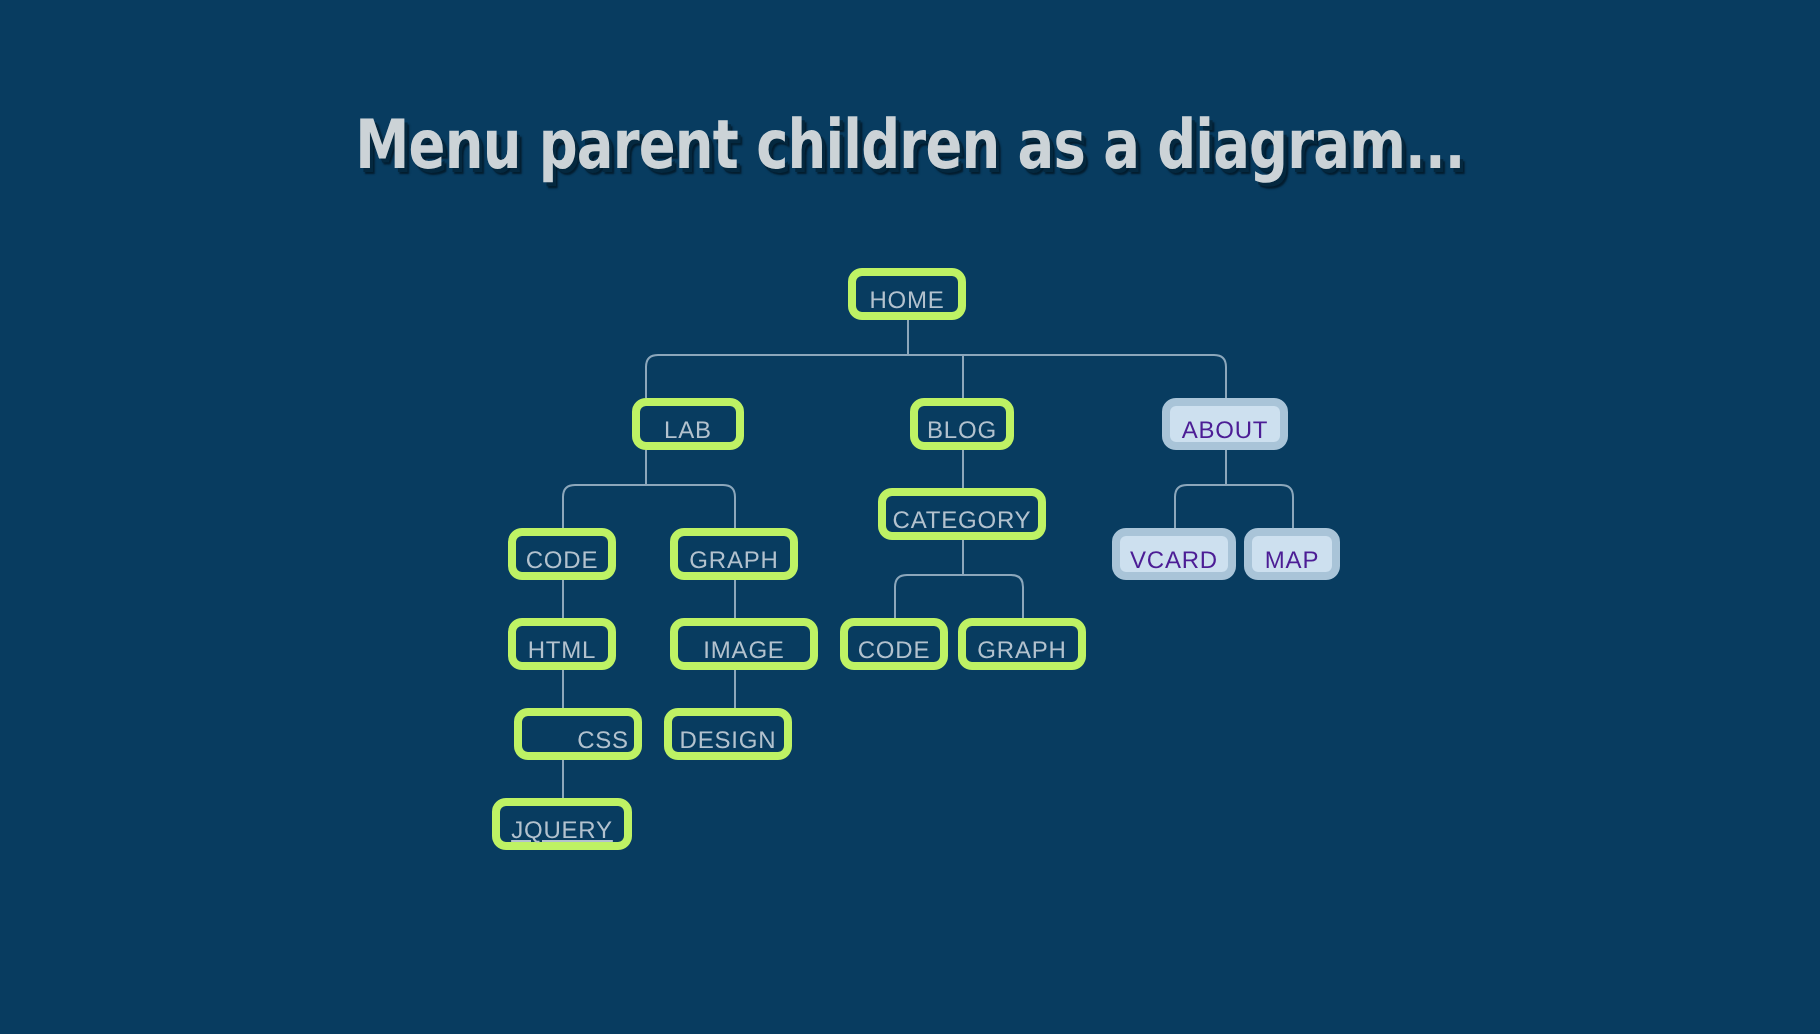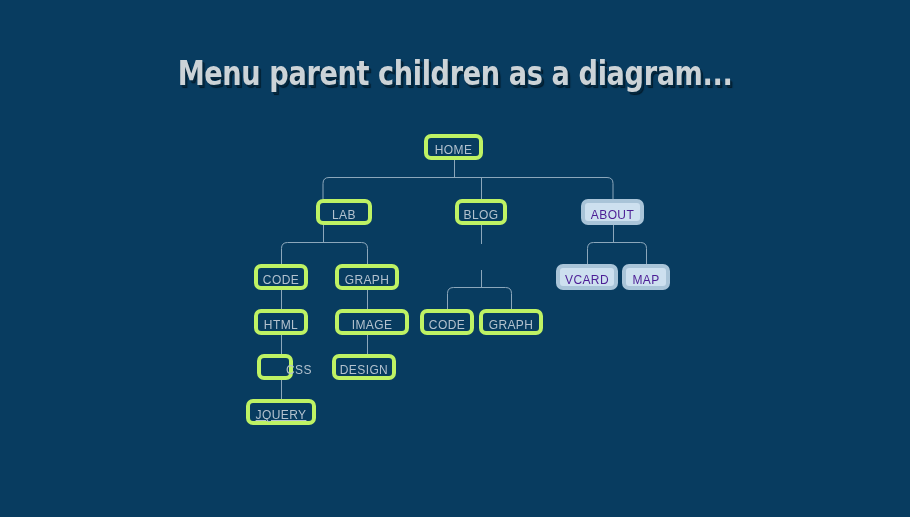--- a/index.html
+++ b/index.html
@@ -103,20 +103,21 @@
     </svg>
 
 <div class="node" style="left: 424px; top: 134px; width: 59px;"><span>HOME</span></div>
     <div class="node" style="left: 316px; top: 199px; width: 56px;"><span>LAB</span></div>
     <div class="node" style="left: 455px; top: 199px; width: 52px;"><span>BLOG</span></div>
     <div class="node filled" style="left: 581px; top: 199px; width: 63px;"><span>ABOUT</span></div>
     <div class="node" style="left: 254px; top: 264px; width: 54px;"><span>CODE</span></div>
     <div class="node" style="left: 335px; top: 264px; width: 64px;"><span>GRAPH</span></div>
     <div class="node" style="left: 254px; top: 309px; width: 54px;"><span>HTML</span></div>
     <div class="node" style="left: 335px; top: 309px; width: 74px;"><span>IMAGE</span></div>
-    <div class="node" style="left: 257px; top: 354px; width: 36px; padding-left: 25px;"><span>CSS</span></div>
+    <div class="node" style="left: 257px; top: 354px; width: 64px; padding-left: 25px;"><span>CSS</span></div>
     <div class="node" style="left: 332px; top: 354px; width: 64px;"><span>DESIGN</span></div>
     <div class="node" style="left: 246px; top: 399px; width: 70px; text-decoration: underline;"><span>JQUERY</span></div>
+    <div class="node" style="left: 439px; top: 244px; width: 84px;"><span>CATEGORY</span></div>
     <div class="node" style="left: 420px; top: 309px; width: 54px;"><span>CODE</span></div>
     <div class="node" style="left: 479px; top: 309px; width: 64px;"><span>GRAPH</span></div>
     <div class="node filled" style="left: 556px; top: 264px; width: 62px;"><span>VCARD</span></div>
     <div class="node filled" style="left: 622px; top: 264px; width: 48px;"><span>MAP</span></div>
   </div>
 
 </body></html>

